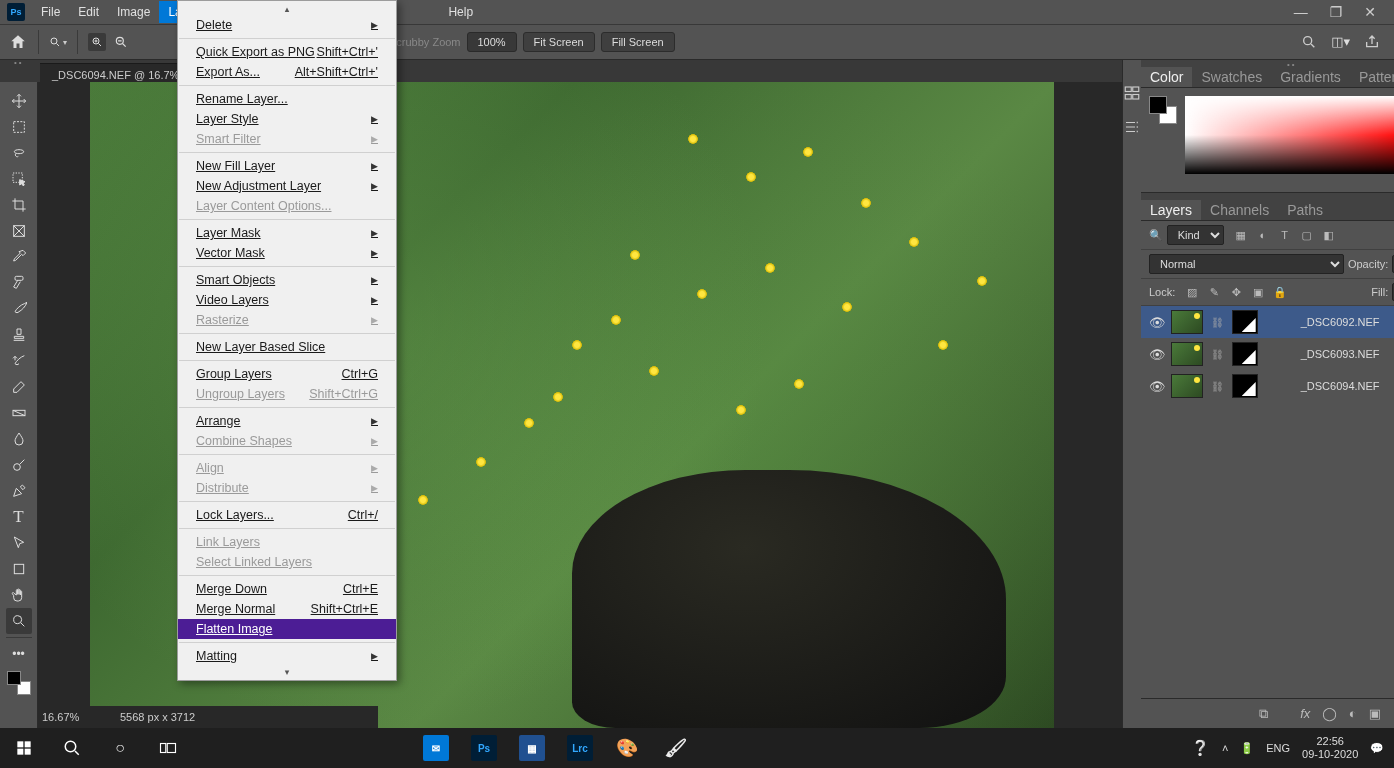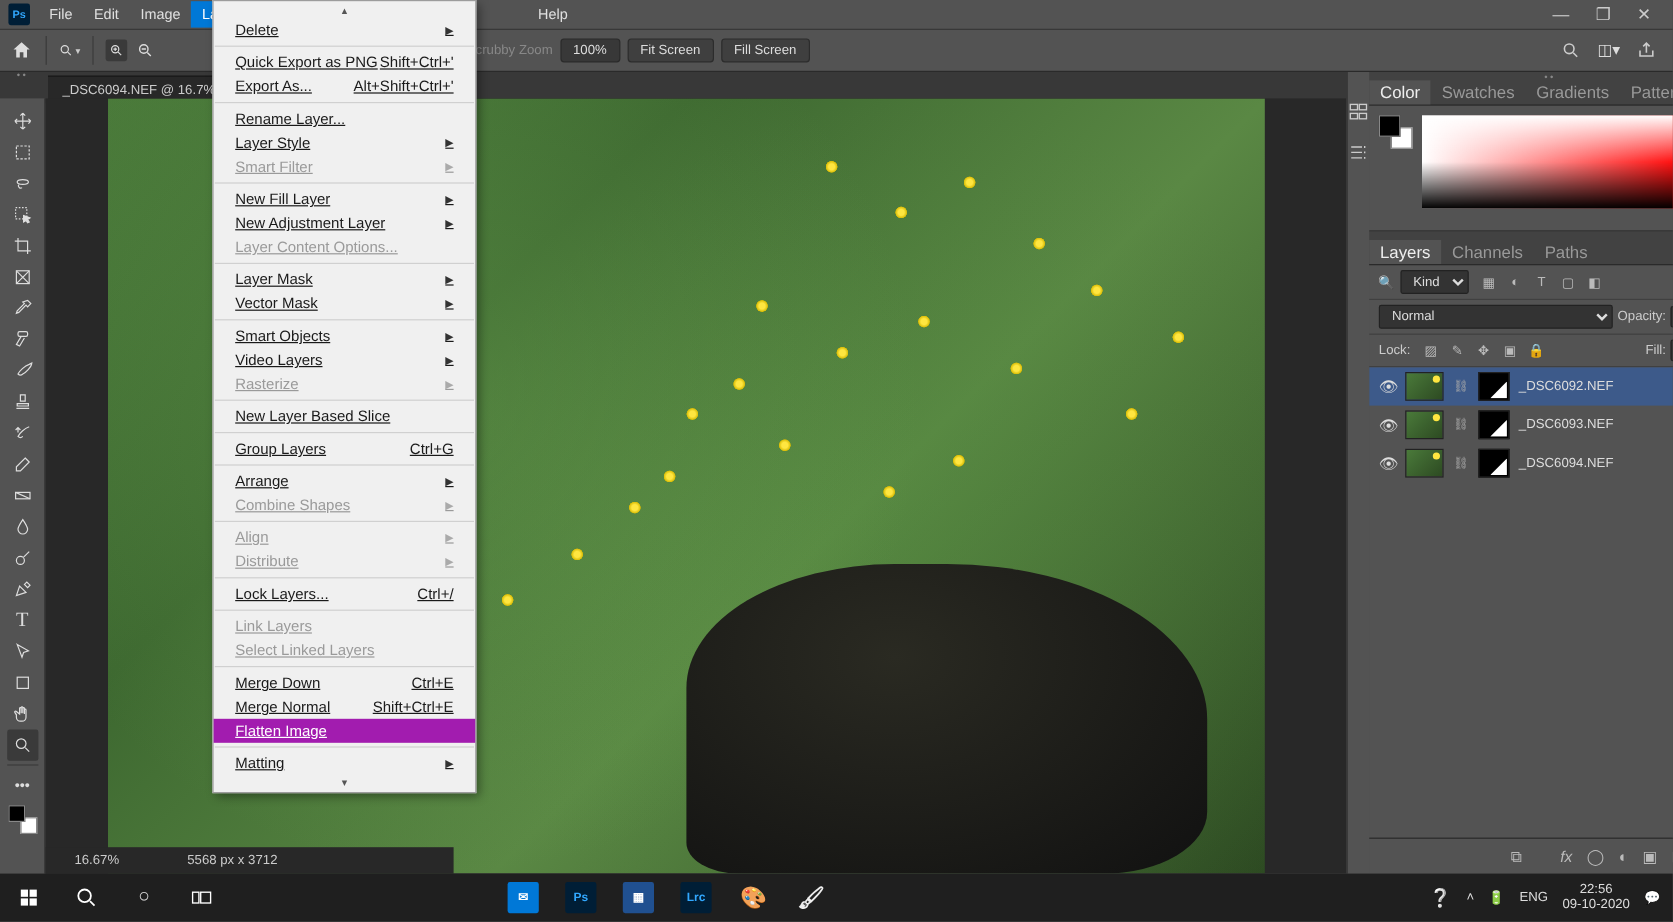--- a/index.html
+++ b/index.html
@@ -43,21 +43,21 @@
 .canvas{position:absolute;left:52px;top:0;right:68px;bottom:0;background:linear-gradient(135deg,#4a7a3a 0%,#3d6830 30%,#5a8844 60%,#2d4a22 100%);overflow:hidden;}
 
 .flower{position:absolute;width:10px;height:10px;background:radial-gradient(circle,#ffe640 35%,#d4b800 70%,transparent 72%);border-radius:50%;}
 .rock{position:absolute;bottom:0;left:50%;width:45%;height:40%;background:radial-gradient(ellipse at 40% 30%,#2a2a22,#111);border-radius:40% 50% 20% 10%;}
 .grass-blur{position:absolute;inset:0;background:radial-gradient(circle at 30% 40%,rgba(120,180,90,.3),transparent 50%),radial-gradient(circle at 70% 60%,rgba(80,140,60,.3),transparent 50%);}
 
 
 .dropdown{position:absolute;left:177px;top:0;width:220px;background:#f0f0f0;border:1px solid #9c9c9c;box-shadow:3px 3px 8px rgba(0,0,0,.4);color:#1a1a1a;font-size:12.5px;z-index:100;padding:2px 0;}
 .dd-item{padding:3px 18px 3px 18px;display:flex;justify-content:space-between;align-items:center;position:relative;white-space:nowrap;text-decoration:underline;}
 .dd-item.disabled{color:#9a9a9a;}
-.dd-item.highlight{background:#a21caf;color:#fff;}
+.dd-item.highlight{background:#4c1d95;color:#fff;}
 .dd-item .arrow{font-size:9px;color:#333;}
 .dd-item.disabled .arrow{color:#aaa;}
 .dd-sep{height:1px;background:#d0d0d0;margin:3px 1px;}
 .dd-up,.dd-down{text-align:center;font-size:9px;color:#555;padding:1px;}
 
 
 .right-col{position:absolute;right:0;top:60px;width:272px;bottom:40px;background:#535353;display:flex;}
 .mini-col{width:34px;background:#535353;border-left:1px solid #2a2a2a;display:flex;flex-direction:column;align-items:center;padding-top:24px;gap:16px;}
 .mini-col .dots{color:#888;font-size:8px;position:absolute;top:2px;left:50%;transform:translateX(-50%);letter-spacing:2px;}
 .mini-ic{width:18px;height:18px;color:#ccc;}
@@ -83,23 +83,23 @@
 .lay-iconset{display:flex;gap:8px;margin-left:6px;color:#bbb;}
 .lay-iconset span{width:14px;text-align:center;}
 .lay-list{flex:1;overflow:auto;}
 .layer-item{display:flex;align-items:center;gap:8px;padding:4px 8px;height:32px;}
 .layer-item.sel{background:#3d5a8a;}
 .eye{width:14px;color:#ddd;font-size:13px;}
 .thumb{width:32px;height:24px;background:linear-gradient(135deg,#4a7a3a,#2d4a22);border:1px solid #222;position:relative;}
 .thumb::after{content:"";position:absolute;right:2px;top:2px;width:6px;height:6px;background:#ffe640;border-radius:50%;}
 .mask{width:26px;height:24px;background:#000;border:1px solid #222;position:relative;}
 .mask::after{content:"";position:absolute;right:1px;bottom:1px;width:14px;height:14px;background:#fff;clip-path:polygon(100% 0,100% 100%,0 100%);}
-.lname{font-size:11px;color:#ddd;}
+.lname{font-size:11px;color:#ddd;margin-left:35px;}
 .layers-footer{height:30px;border-top:1px solid #2a2a2a;display:flex;align-items:center;justify-content:flex-end;gap:12px;padding:0 10px;color:#bbb;font-size:13px;} 
-.status-info{position:absolute;left:38px;bottom:40px;height:22px;background:#282828;color:#ccc;font-size:11px;display:flex;align-items:center;gap:34px;padding-left:24px;}
+.status-info{position:absolute;left:38px;bottom:40px;height:22px;background:#282828;color:#ccc;font-size:11px;display:flex;align-items:center;gap:18px;padding-left:4px;}
 .status-zoom{width:60px;}
 
 
 .taskbar{position:absolute;left:0;right:0;bottom:0;height:40px;background:#1f1f1f;display:flex;align-items:center;color:#eee;}
 .tb-item{width:48px;height:40px;display:flex;align-items:center;justify-content:center;font-size:16px;color:#ddd;}
 .tb-app{width:48px;height:40px;display:flex;align-items:center;justify-content:center;}
 .tb-app .ico{width:26px;height:26px;border-radius:2px;display:flex;align-items:center;justify-content:center;font-size:10px;font-weight:bold;}
 .tb-right{margin-left:auto;display:flex;align-items:center;gap:12px;padding-right:10px;font-size:11px;color:#ddd;}
 .tb-clock{text-align:center;line-height:1.2;}
 
@@ -396,20 +396,24 @@
         <span class="arrow">▶</span>
       </div>
       <div class="dd-sep"></div>
       <div class="dd-item">
         <span>New Layer Based Slice</span>
       </div>
       <div class="dd-sep"></div>
       <div class="dd-item">
         <span>Group Layers</span>
         <span>Ctrl+G</span>
+      </div>
+      <div class="dd-item disabled">
+        <span>Ungroup Layers</span>
+        <span>Shift+Ctrl+G</span>
       </div>
       <div class="dd-sep"></div>
       <div class="dd-item">
         <span>Arrange</span>
         <span class="arrow">▶</span>
       </div>
       <div class="dd-item disabled">
         <span>Combine Shapes</span>
         <span class="arrow">▶</span>
       </div>

